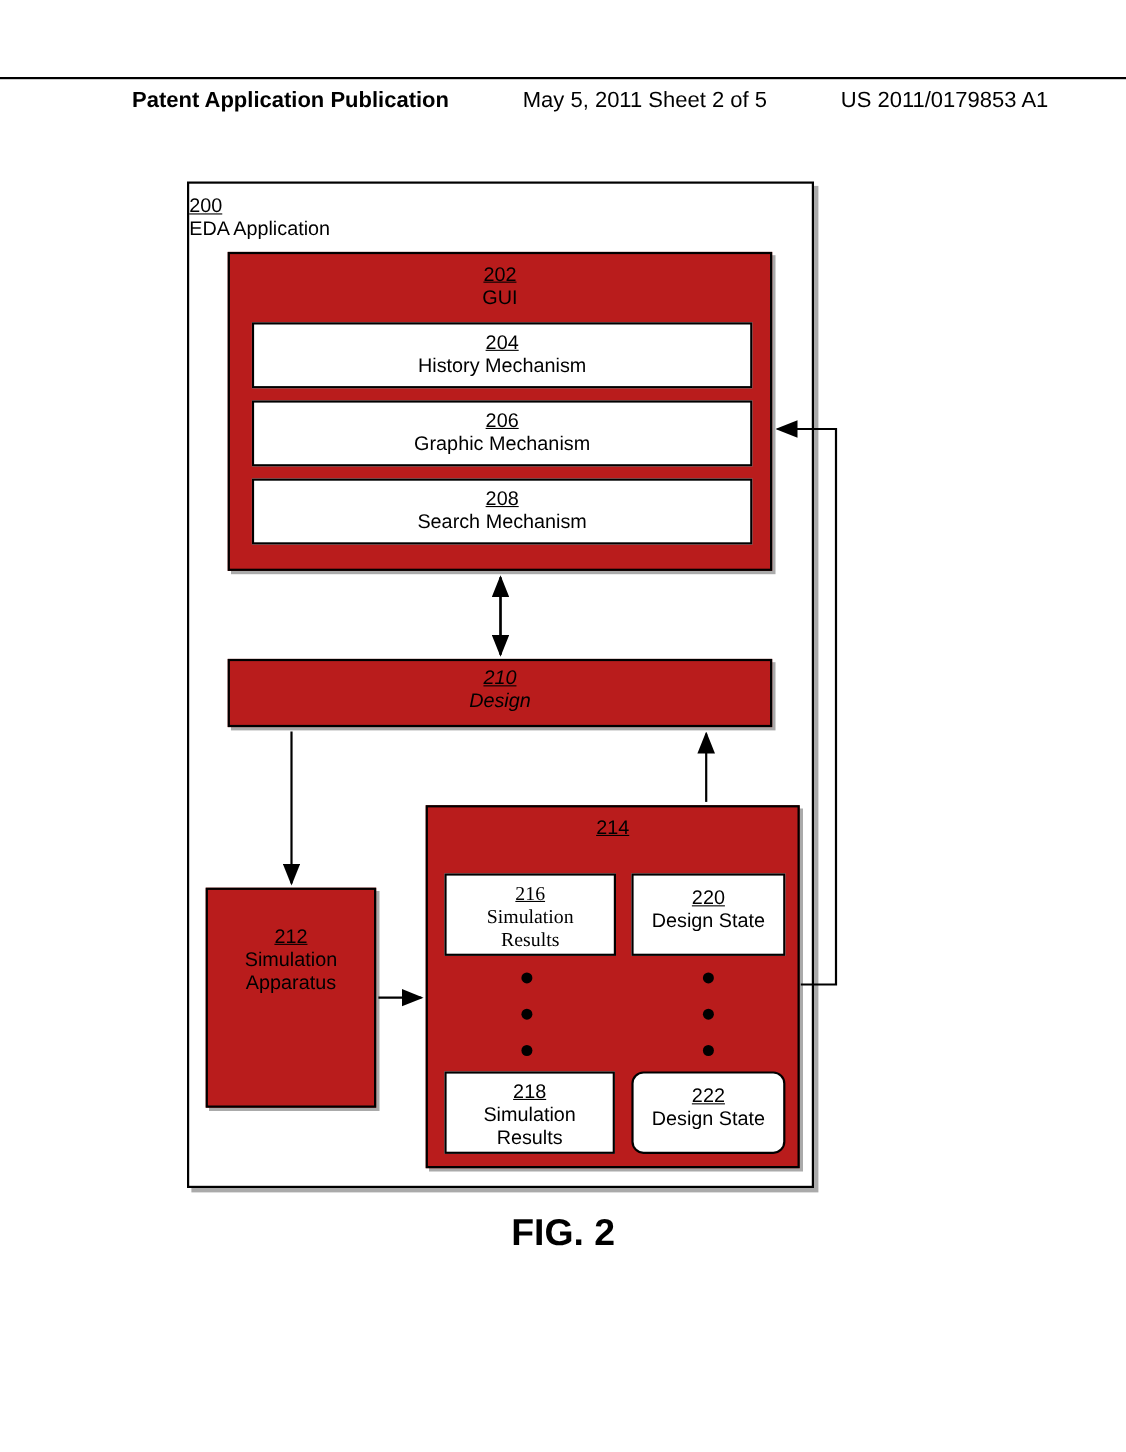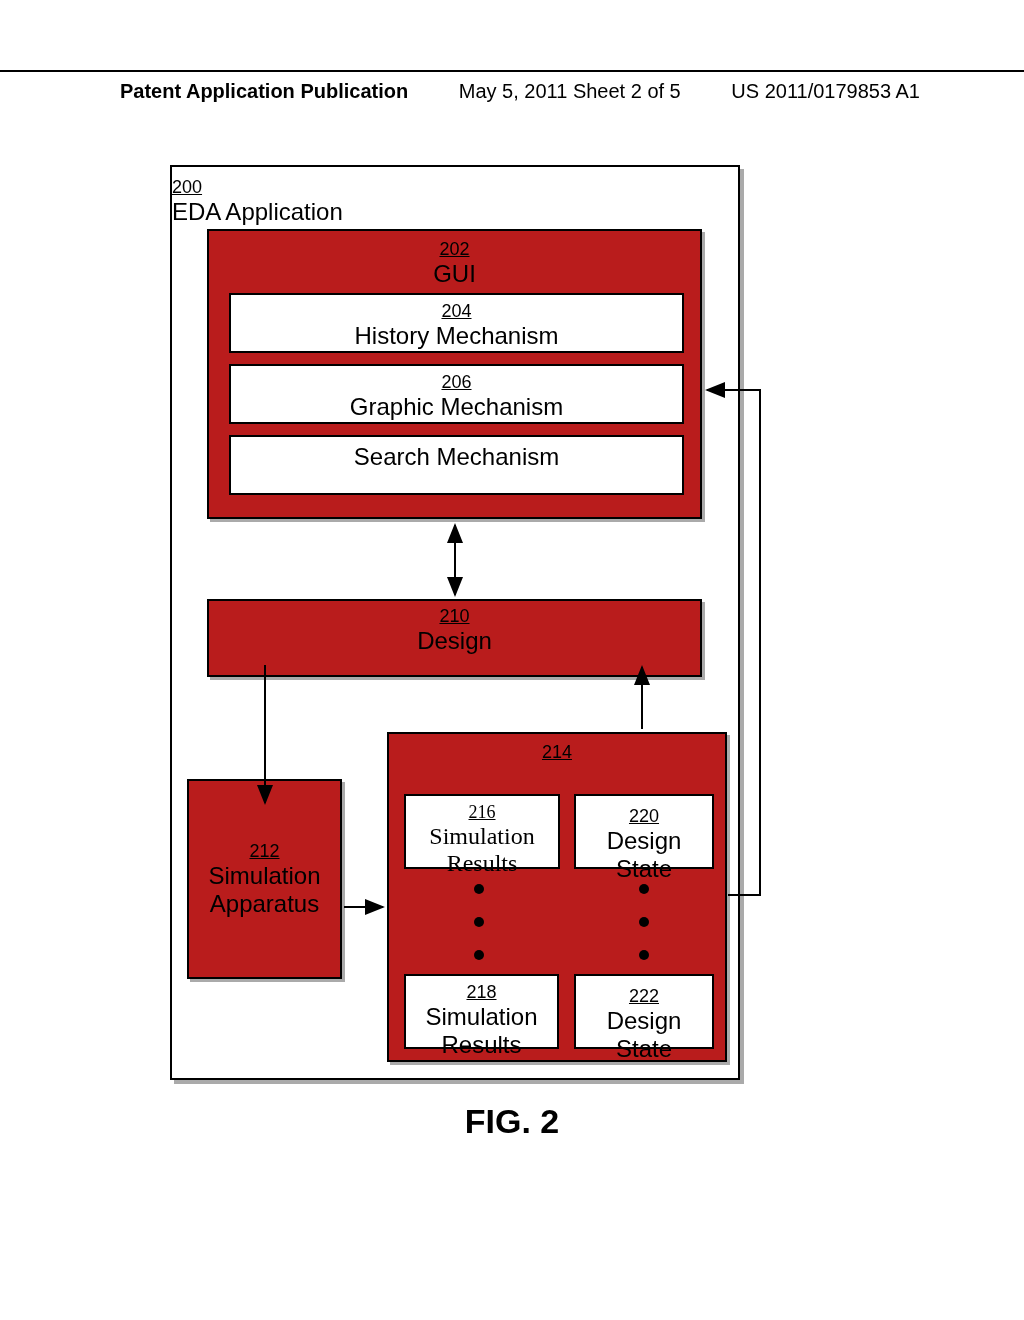--- a/index.html
+++ b/index.html
@@ -18,21 +18,21 @@
       position: absolute;
       top: 70px;
       left: 0;
       right: 0;
       border-top: 2px solid #000;
       padding-top: 8px;
       display: flex;
       justify-content: space-between;
       font-size: 20px;
       padding-left: 120px;
-      padding-right: 104px;
+      padding-right: 71px;
     }
     .header-left {
       font-weight: bold;
     }
     .diagram-container {
       position: absolute;
       top: 165px;
       left: 170px;
       width: 570px;
       height: 915px;
@@ -44,21 +44,21 @@
       box-shadow: 3px 3px 0 #aaa;
       text-align: center;
       position: absolute;
       background: #b91c1c;
     }
     .box-num {
       text-decoration: underline;
       font-size: 18px;
     }
     .box-label {
-      font-size: 24px;
+      font-size: 18px;
     }
     .eda-label {
       position: absolute;
       top: 10px;
       left: 0;
       right: 0;
     }
     .gui-box {
       top: 62px;
       left: 35px;
@@ -94,29 +94,30 @@
     .search-box {
       top: 204px;
       left: 20px;
       width: 455px;
       height: 60px;
     }
     .design-box {
       top: 432px;
       left: 35px;
       width: 495px;
-      height: 78px;
+      height: 62px;
       padding-top: 5px;
+      font-style: italic;
     }
     .simulation-box {
-      top: 612px;
+      top: 640px;
       left: 15px;
       width: 155px;
       height: 200px;
-      padding-top: 60px;
+      padding-top: 32px;
     }
     .snapshot-box {
       top: 565px;
       left: 215px;
       width: 340px;
       height: 330px;
     }
     .snapshot-label {
       position: absolute;
       top: 8px;
@@ -143,20 +144,21 @@
       left: 15px;
       width: 155px;
       height: 75px;
     }
     .design-state-2 {
       top: 240px;
       left: 185px;
       width: 140px;
       height: 75px;
       padding-top: 10px;
+      border-radius: 11px;
     }
     .dot {
       position: absolute;
       width: 10px;
       height: 10px;
       background: #000;
       border-radius: 50%;
     }
     .figure-label {
       position: absolute;
@@ -206,20 +208,21 @@
     </div>
     <div class="inner-box history-box">
       <div class="box-num">204</div>
       <div class="box-label">History Mechanism</div>
     </div>
     <div class="inner-box graphic-box">
       <div class="box-num">206</div>
       <div class="box-label">Graphic Mechanism</div>
     </div>
     <div class="inner-box search-box">
+      <div class="box-num">208</div>
       <div class="box-label">Search Mechanism</div>
     </div>
   </div>
 
   <div class="box design-box">
     <div class="box-num">210</div>
     <div class="box-label">Design</div>
   </div>
 
   <div class="box simulation-box">

